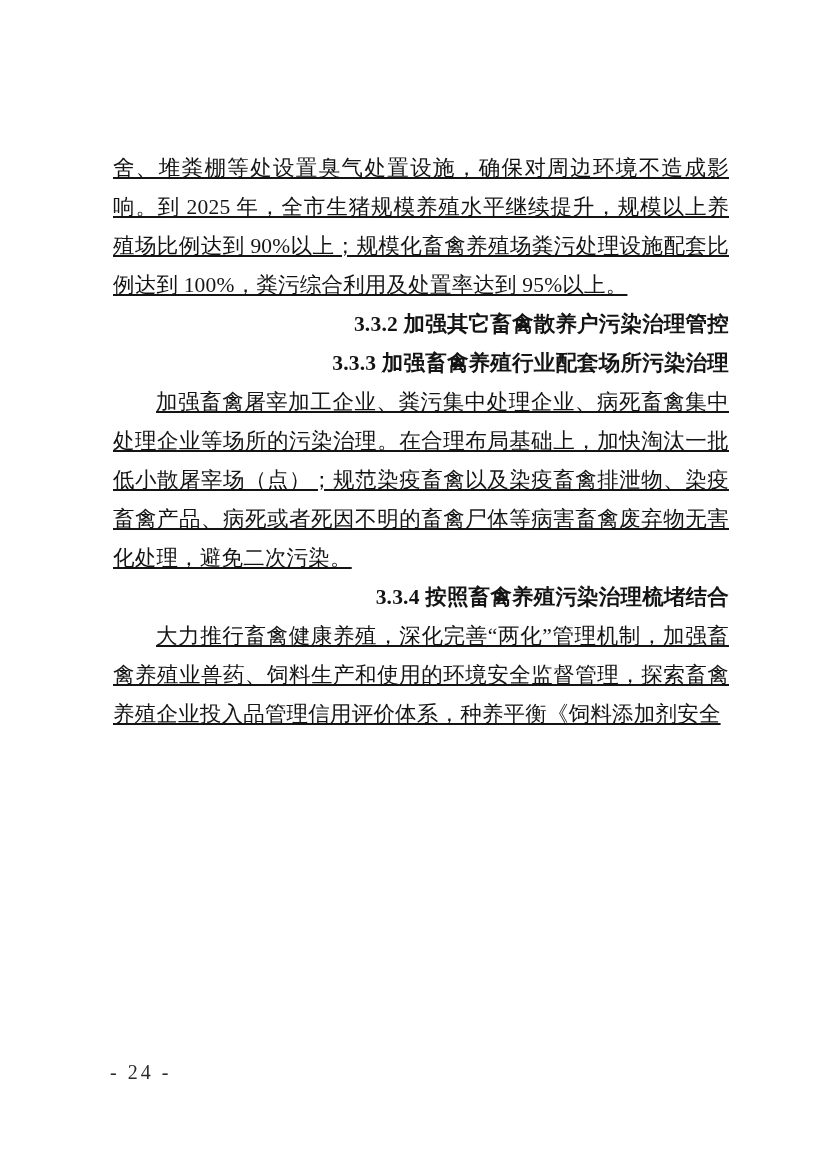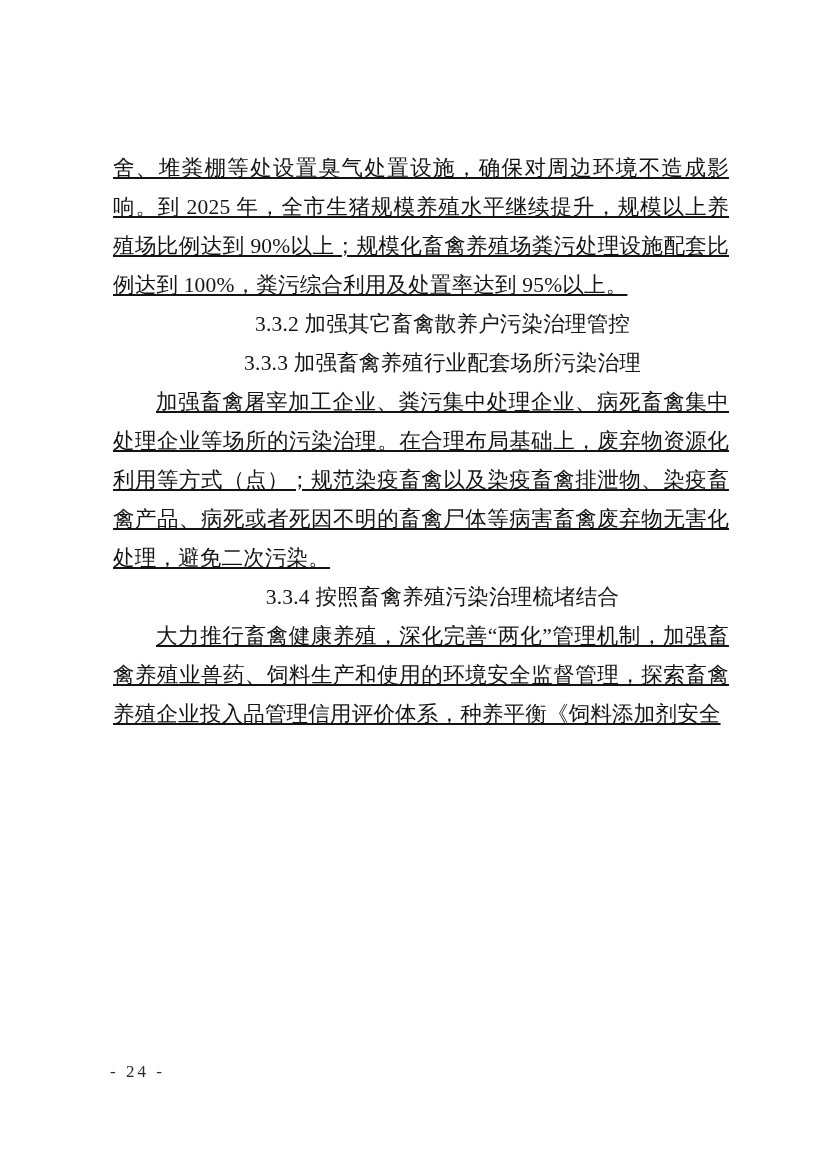--- a/index.html
+++ b/index.html
@@ -35,45 +35,45 @@
     letter-spacing: 0.2px;
   }
   .para {
     text-indent: 2em;
     text-decoration: underline;
   }
   .para.no-indent {
     text-indent: 0;
   }
   .heading {
-    font-weight: normal;
+    font-weight: bold;
     text-indent: 2em;
-    text-align: center;
+    text-align: right;
   }
   .footer {
     position: absolute;
     left: 110px;
     top: 1058px;
-    font-size: 17px;
+    font-size: 20px;
     line-height: 28px;
     letter-spacing: 3px;
     color: #2a2a2a;
     font-family: "Liberation Serif", "DejaVu Serif", serif;
   }
 </style>
 </head>
 <body>
 
 <div class="page">
   <div class="body-text">
     <p class="para no-indent">舍、堆粪棚等处设置臭气处置设施，确保对周边环境不造成影响。到 2025 年，全市生猪规模养殖水平继续提升，规模以上养殖场比例达到 90%以上；规模化畜禽养殖场粪污处理设施配套比例达到 100%，粪污综合利用及处置率达到 95%以上。</p>
 
     <h3 class="heading">3.3.2 加强其它畜禽散养户污染治理管控</h3>
 
     <h3 class="heading">3.3.3 加强畜禽养殖行业配套场所污染治理</h3>
-    <p class="para">加强畜禽屠宰加工企业、粪污集中处理企业、病死畜禽集中处理企业等场所的污染治理。在合理布局基础上，废弃物资源化利用等方式（点）；规范染疫畜禽以及染疫畜禽排泄物、染疫畜禽产品、病死或者死因不明的畜禽尸体等病害畜禽废弃物无害化处理，避免二次污染。</p>
+    <p class="para">加强畜禽屠宰加工企业、粪污集中处理企业、病死畜禽集中处理企业等场所的污染治理。在合理布局基础上，加快淘汰一批低小散屠宰场（点）；规范染疫畜禽以及染疫畜禽排泄物、染疫畜禽产品、病死或者死因不明的畜禽尸体等病害畜禽废弃物无害化处理，避免二次污染。</p>
 
     <h3 class="heading">3.3.4 按照畜禽养殖污染治理梳堵结合</h3>
     <p class="para">大力推行畜禽健康养殖，深化完善“两化”管理机制，加强畜禽养殖业兽药、饲料生产和使用的环境安全监督管理，探索畜禽养殖企业投入品管理信用评价体系，种养平衡《饲料添加剂安全</p>
   </div>
 
   <div class="footer">- 24 -</div>
 </div>
 
 </body></html>

